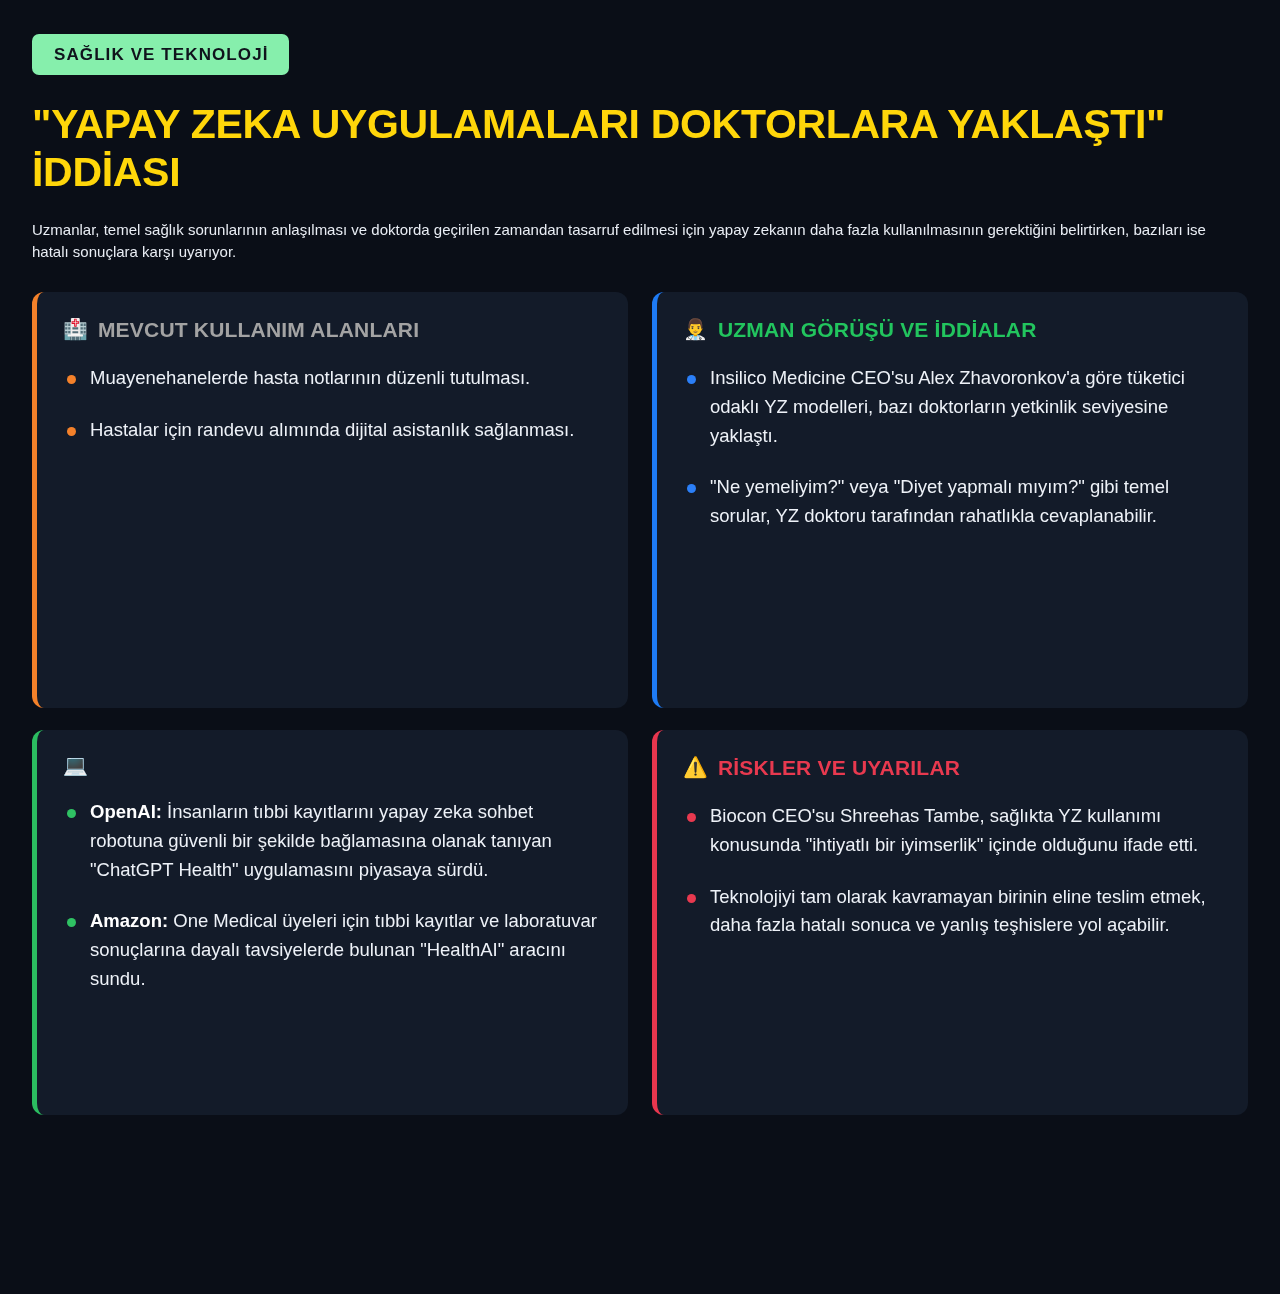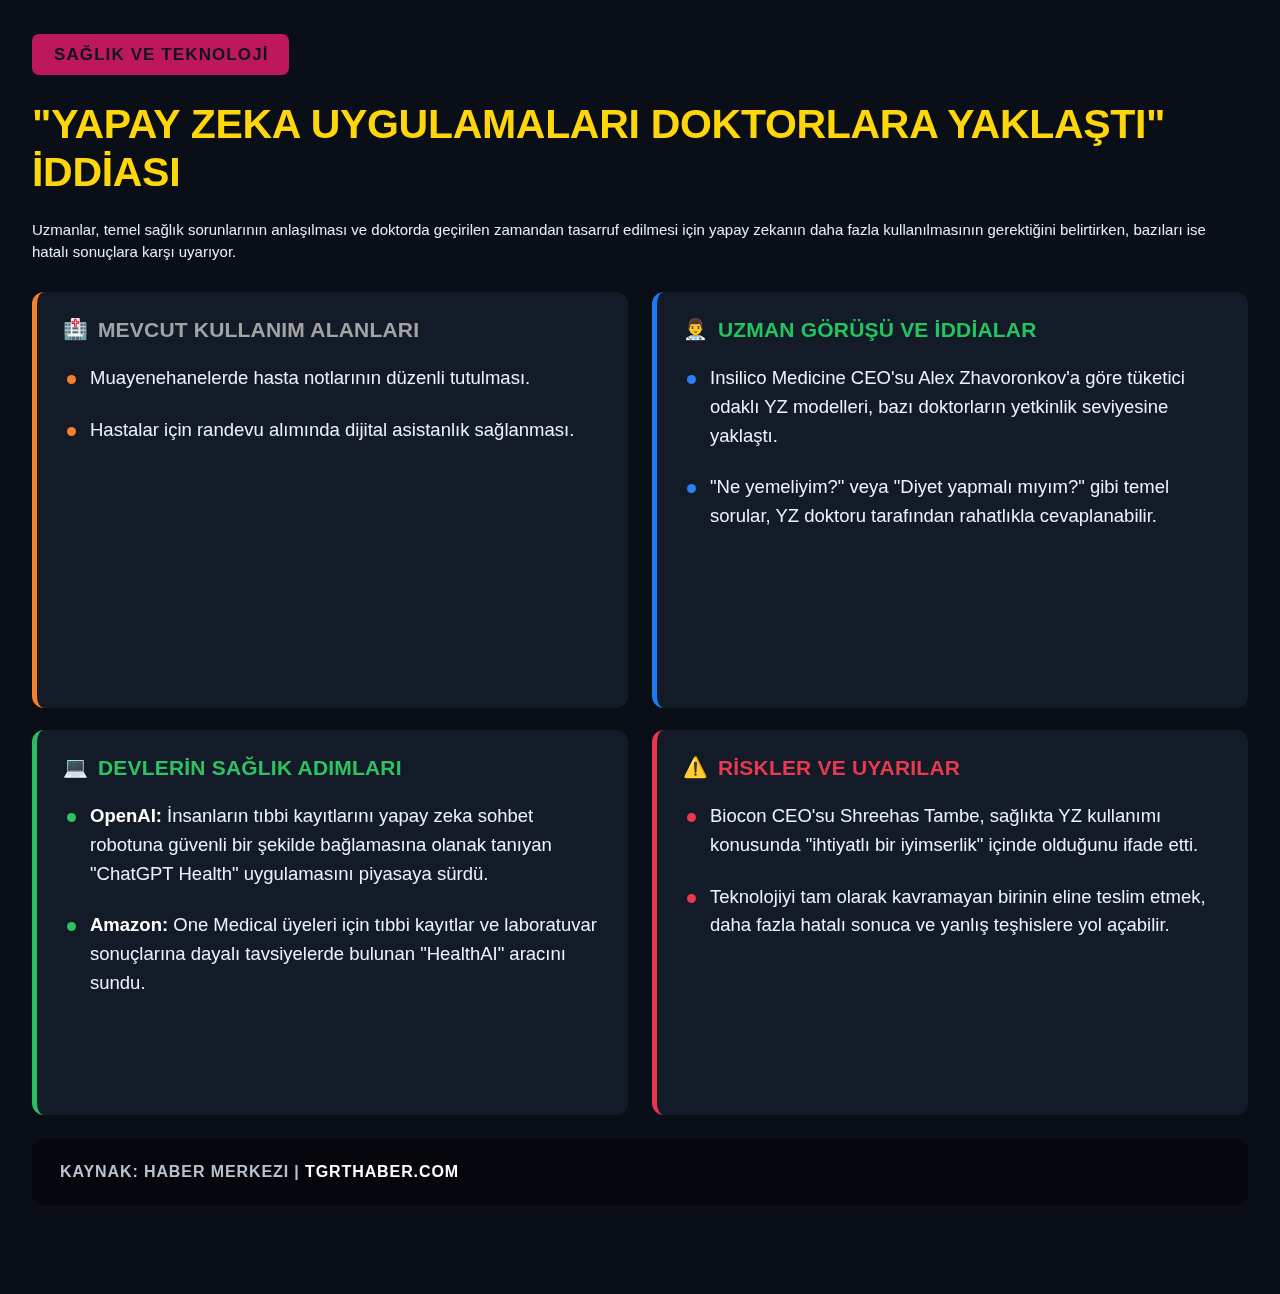--- a/index.html
+++ b/index.html
@@ -22,21 +22,21 @@
     width: 1280px;
     height: 1294px;
     background: #0a0e17;
     padding: 34px 32px 0 32px;
     position: relative;
   }
 
   
   .badge {
     display: inline-block;
-    background: #be185d;
+    background: #86efac;
     color: #10131c;
     font-size: 17px;
     font-weight: bold;
     letter-spacing: 1.1px;
     padding: 12px 20px 12px 22px;
     border-radius: 7px;
     line-height: 1;
   }
 
   .title {
@@ -187,38 +187,34 @@
       </div>
       <ul class="items">
         <li><span>Insilico Medicine CEO'su Alex Zhavoronkov'a göre tüketici odaklı YZ modelleri, bazı doktorların yetkinlik seviyesine yaklaştı.</span></li>
         <li><span>"Ne yemeliyim?" veya "Diyet yapmalı mıyım?" gibi temel sorular, YZ doktoru tarafından rahatlıkla cevaplanabilir.</span></li>
       </ul>
     </section>
 
     <section class="card green">
       <div class="card-head">
         <span class="card-emoji">💻</span>
-        <span class="card-title">DEVLERİN SAĞLIK ADIMLARI</span>
       </div>
       <ul class="items">
         <li><span class="lead">OpenAI:</span><span> İnsanların tıbbi kayıtlarını yapay zeka sohbet robotuna güvenli bir şekilde bağlamasına olanak tanıyan "ChatGPT Health" uygulamasını piyasaya sürdü.</span></li>
         <li><span class="lead">Amazon:</span><span> One Medical üyeleri için tıbbi kayıtlar ve laboratuvar sonuçlarına dayalı tavsiyelerde bulunan "HealthAI" aracını sundu.</span></li>
       </ul>
     </section>
 
     <section class="card red">
       <div class="card-head">
         <span class="card-emoji">⚠️</span>
         <span class="card-title">RİSKLER VE UYARILAR</span>
       </div>
       <ul class="items">
         <li><span>Biocon CEO'su Shreehas Tambe, sağlıkta YZ kullanımı konusunda "ihtiyatlı bir iyimserlik" içinde olduğunu ifade etti.</span></li>
         <li><span>Teknolojiyi tam olarak kavramayan birinin eline teslim etmek, daha fazla hatalı sonuca ve yanlış teşhislere yol açabilir.</span></li>
       </ul>
     </section>
 
   </div>
 
-  <div class="footer">
-    <div class="footer-text"><span>KAYNAK: HABER MERKEZI | </span><span class="footer-site">TGRTHABER.COM</span></div>
-  </div>
 
 </div>
 
 </body></html>

